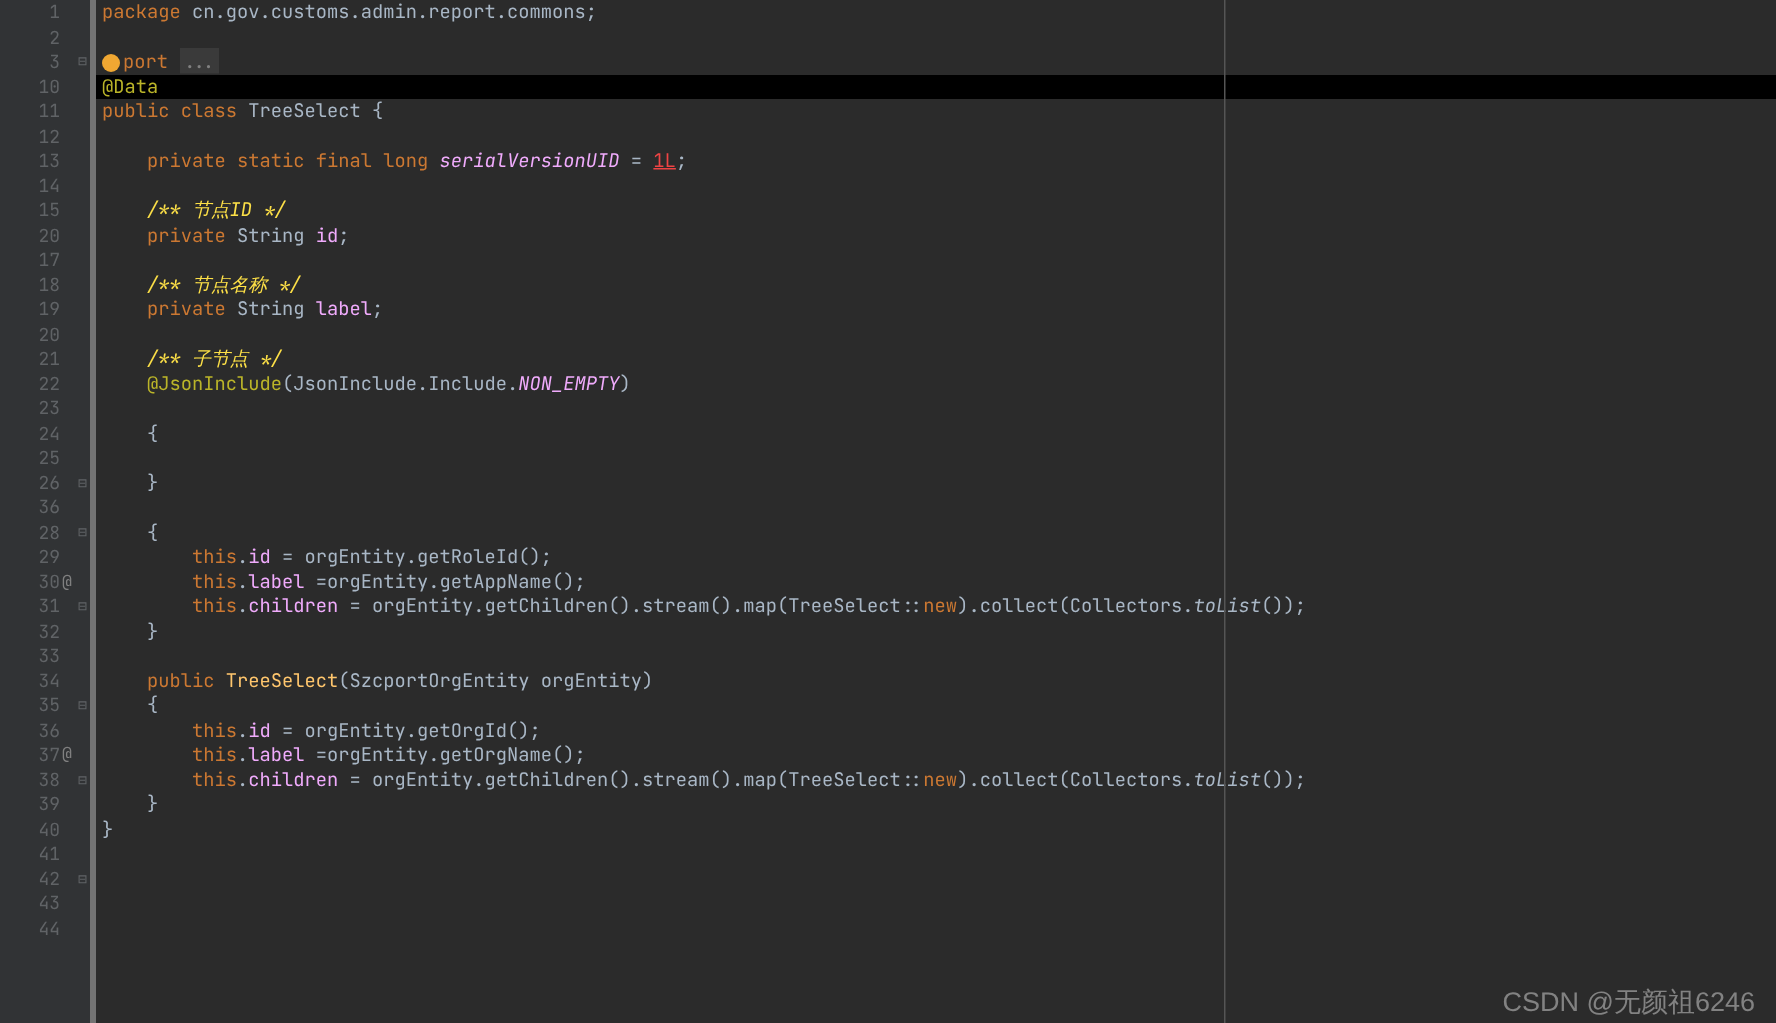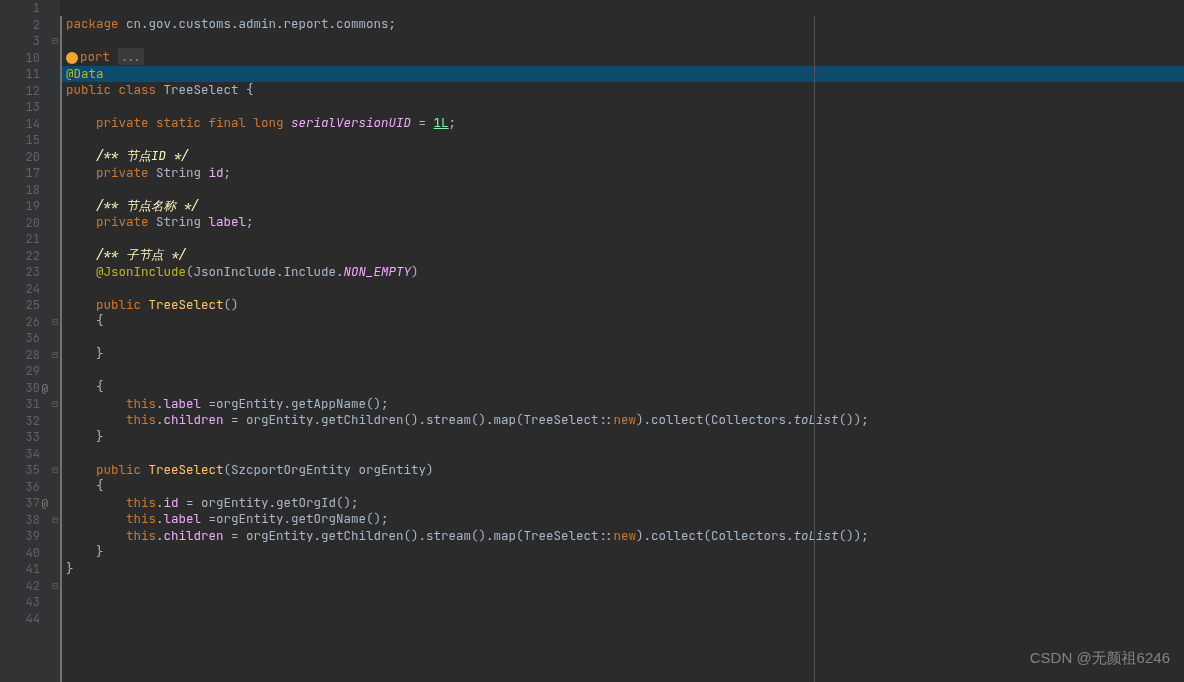--- a/index.html
+++ b/index.html
@@ -45,61 +45,60 @@
     }
     .side-marker {
       position: absolute;
       right: 12px;
       color: #808080;
       font-size: 11px;
     }
     .code-area {
       flex: 1;
       position: relative;
-      border-left: 2px solid #737373;
-      margin-top: 16px;
+      border-left: 4px solid #737373;
     }
     .code-right-border {
       position: absolute;
       left: 752px;
       top: 0;
       bottom: 0;
       width: 1px;
       background: #555555;
     }
     .code-line {
       height: 16.5px;
       padding-left: 4px;
       white-space: pre;
     }
     .hl-line {
-      background: #0c4a6e;
+      background: #000000;
     }
     .kw { color: #cc7832; }
-    .comment { color: #fef9c3; font-style: italic; }
+    .comment { color: #fde047; font-style: italic; }
     .anno { color: #bbb529; }
     .field { color: #f0abfc; }
-    .num { color: #86efac; text-decoration: underline; }
+    .num { color: #ef4444; text-decoration: underline; }
     .method { color: #ffc66d; }
     .folded { background: #3a3a3a; color: #808080; padding: 0 2px; }
     .bulb {
       display: inline-block;
       width: 12px;
       height: 12px;
       background: #f0a732;
       border-radius: 50%;
       vertical-align: middle;
       margin-right: 2px;
     }
     .watermark {
       position: absolute;
-      bottom: 16px;
+      bottom: 6px;
       right: 14px;
       color: #c9c9c9;
-      font-size: 15px;
+      font-size: 18px;
       opacity: 0.55;
       font-family: sans-serif;
     }
   </style>
 </head>
 <body>
 
 <div class="editor">
   <div class="gutter-left"></div>
   <div class="gutter" id="gutter">
@@ -154,26 +153,26 @@
       <div class="code-line"></div>
       <div class="code-line">    <span class="comment">/** 节点ID */</span></div>
       <div class="code-line">    <span class="kw">private</span> String <span class="field">id</span>;</div>
       <div class="code-line"></div>
       <div class="code-line">    <span class="comment">/** 节点名称 */</span></div>
       <div class="code-line">    <span class="kw">private</span> String <span class="field">label</span>;</div>
       <div class="code-line"></div>
       <div class="code-line">    <span class="comment">/** 子节点 */</span></div>
       <div class="code-line">    <span class="anno">@JsonInclude</span>(JsonInclude.Include.<span class="field" style="font-style:italic">NON_EMPTY</span>)</div>
       <div class="code-line"></div>
-      <div class="code-line">    <span class="kw">public</span> <span class="method">TreeSelect</span>()</div>
       <div class="code-line">    {</div>
       <div class="code-line"></div>
       <div class="code-line">    }</div>
       <div class="code-line"></div>
       <div class="code-line">    {</div>
+      <div class="code-line">        <span class="kw">this</span>.<span class="field">id</span> = orgEntity.getRoleId();</div>
       <div class="code-line">        <span class="kw">this</span>.<span class="field">label</span> =orgEntity.getAppName();</div>
       <div class="code-line">        <span class="kw">this</span>.<span class="field">children</span> = orgEntity.getChildren().stream().map(TreeSelect::<span class="kw">new</span>).collect(Collectors.<span style="font-style:italic">toList</span>());</div>
       <div class="code-line">    }</div>
       <div class="code-line"></div>
       <div class="code-line">    <span class="kw">public</span> <span class="method">TreeSelect</span>(SzcportOrgEntity orgEntity)</div>
       <div class="code-line">    {</div>
       <div class="code-line">        <span class="kw">this</span>.<span class="field">id</span> = orgEntity.getOrgId();</div>
       <div class="code-line">        <span class="kw">this</span>.<span class="field">label</span> =orgEntity.getOrgName();</div>
       <div class="code-line">        <span class="kw">this</span>.<span class="field">children</span> = orgEntity.getChildren().stream().map(TreeSelect::<span class="kw">new</span>).collect(Collectors.<span style="font-style:italic">toList</span>());</div>
       <div class="code-line">    }</div>

